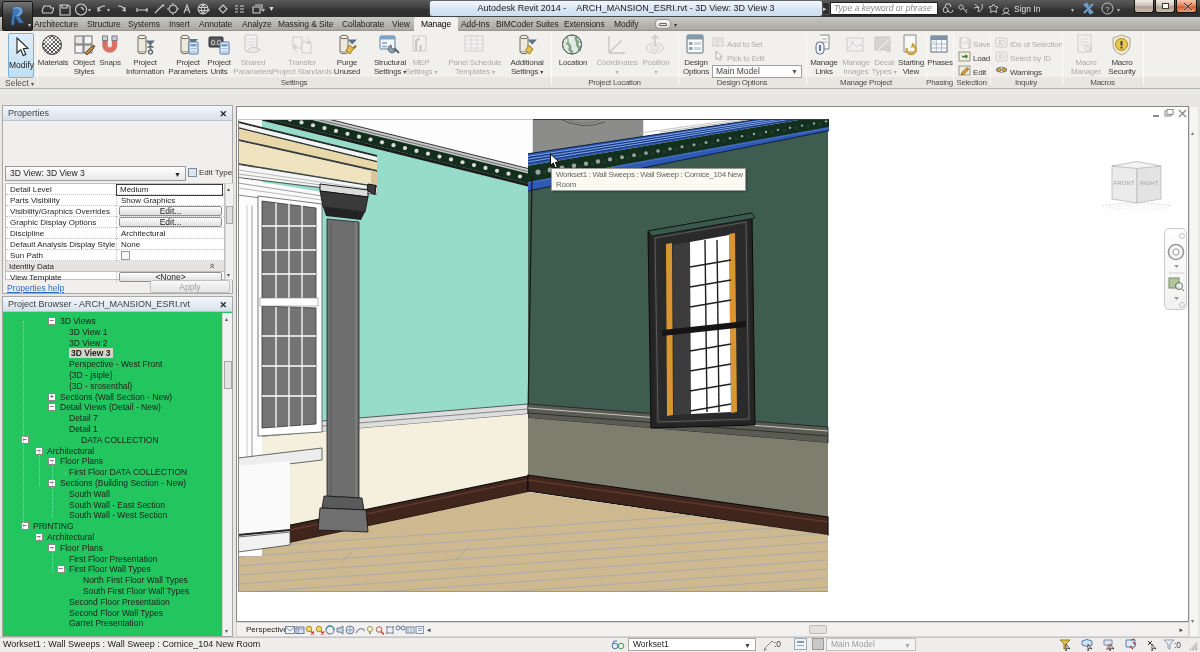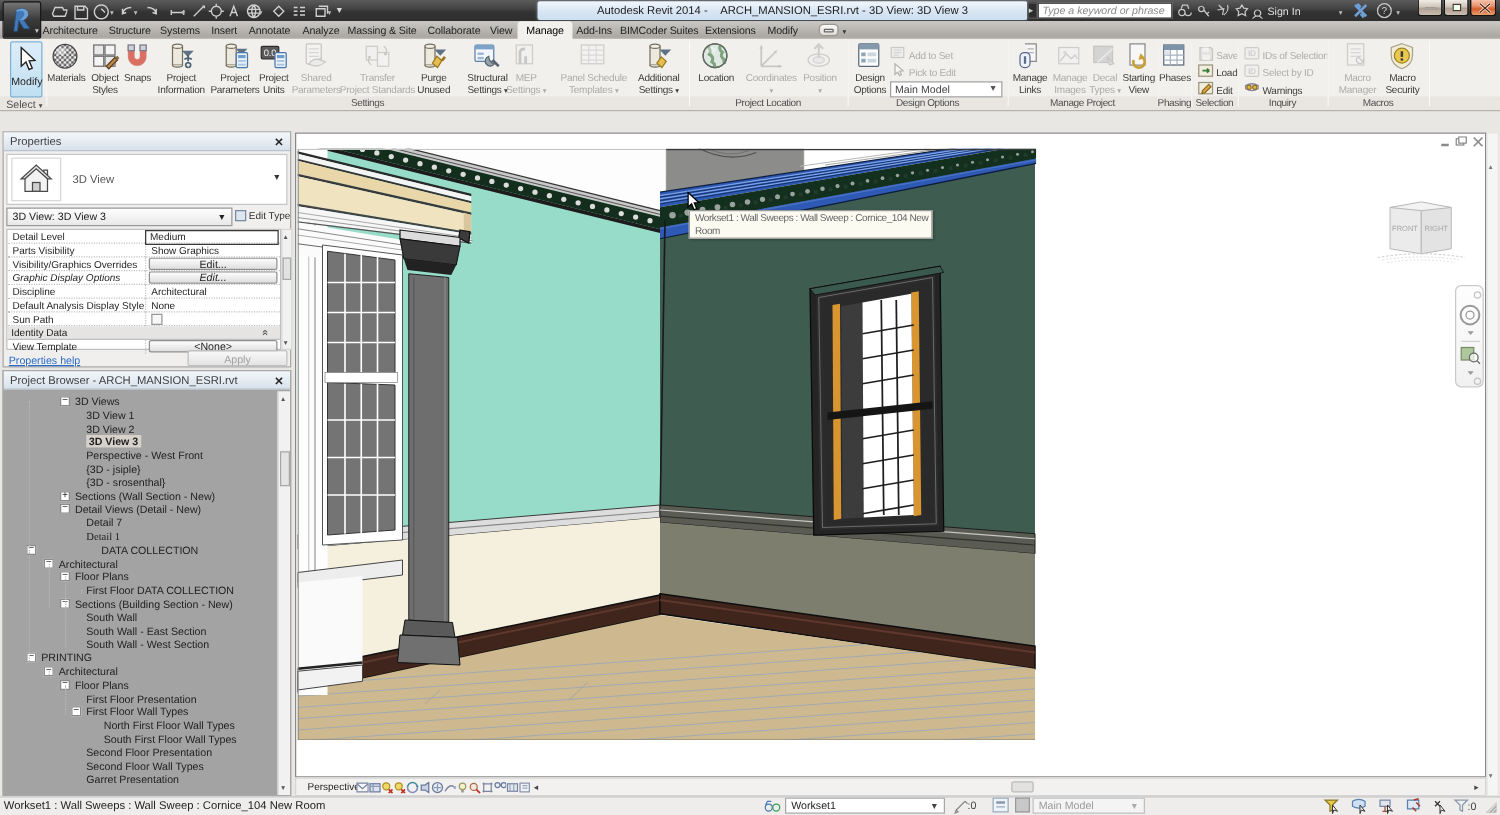--- a/index.html
+++ b/index.html
@@ -348,50 +348,38 @@
 <div class="plabel" style="left:37px; width:514px;">Settings </div>
 <div class="plabel" style="left:551px; width:127px;">Project Location </div>
 <div class="plabel" style="left:678px; width:128px;">Design Options </div>
 <div class="plabel" style="left:806px; width:120px;">Manage Project </div>
 <div class="plabel" style="left:926px; width:27px;">Phasing </div>
 <div class="plabel" style="left:953px; width:37px;">Selection </div>
 <div class="plabel" style="left:990px; width:72px;">Inquiry </div>
 <div class="plabel" style="left:1062px; width:81px;">Macros </div>
 <div class="abs" style="left:2px; top:105px; width:231px; height:189px; background:#f0efee; border:1px solid #a8a8a8;">
 <div class="paltitle" style="left:0; top:0; width:229px;">Properties<span class="x">✕</span></div>
-<div style="position:absolute; left:2px; top:17px; width:225px; height:41px; background:#fff; border:1px solid #c5c5c5;">
-<div style="position:absolute; left:3px; top:2px; width:40px; height:35px; border:1px solid #d8d8d8;">
-<svg width="38" height="33" viewBox="0 0 38 33">
-          <g stroke="#4a4a4a" stroke-width="1">
-            <polygon points="10,15 19,7 25,12 25,9 28,9 28,15 28,26 10,26" fill="#f2f2f2"></polygon>
-            <polygon points="7,16 19,5 31,16 28,16 19,8 10,16" fill="#e0e0e0"></polygon>
-            <rect x="16" y="19" width="6" height="7" fill="#d0d0d0"></rect>
-          </g>
-        </svg></div>
-<div style="position:absolute; left:52px; top:14px; font-size:9px; color:#555;">3D View</div>
-<div style="position:absolute; right:4px; top:15px; font-size:7px; color:#333;">▼</div>
-    </div>
 <div style="position:absolute; left:2px; top:60px; width:181px; height:15px; background:linear-gradient(#fefefe,#e8e8e8); border:1px solid #9a9a9a; font-size:8.5px; color:#222; line-height:13px; padding-left:4px;">3D View: 3D View 3<span style="position:absolute; right:4px; top:1px; font-size:7px;">▼</span></div>
 <div style="position:absolute; left:185px; top:59px; width:46px; height:16px; font-size:8px; color:#333; line-height:16px; white-space:nowrap;"><span style="display:inline-block; width:9px; height:9px; border:1px solid #7a8aa0; background:#dde6f0; vertical-align:-2px; margin-right:2px;"></span>Edit Type</div>
 <div style="position:absolute; left:2px; top:77px; width:220px; height:97px; background:#fff; border:1px solid #c0c0c0;">
 <div class="prow" style="top:0px;">
         <span class="pl">Detail Level</span>
         <span class="pv" style="left:110px; border:1.5px solid #3a3a3a; height:12px; line-height:10px; z-index:2;">Medium</span>
       </div>
 <div class="prow" style="top:11px;">
         <span class="pl">Parts Visibility</span>
         <span class="pv">Show Graphics</span>
       </div>
 <div class="prow" style="top:22px;">
         <span class="pl">Visibility/Graphics Overrides</span>
         <span class="pv">
           <span class="editbtn">Edit...</span>
         </span>
       </div>
-<div class="prow" style="top:33px;font-style:italic;">
+<div class="prow" style="top:33px;">
         <span class="pl">Graphic Display Options</span>
         <span class="pv">
           <span class="editbtn">Edit...</span>
         </span>
       </div>
 <div class="prow" style="top:44px;">
         <span class="pl">Discipline</span>
         <span class="pv">Architectural</span>
       </div>
 <div class="prow" style="top:55px;">
@@ -414,37 +402,37 @@
       </div>
 </div>
 <div style="position:absolute; left:222px; top:77px; width:9px; height:97px; background:#f1f1f1; border:1px solid #d5d5d5;">
 <div style="position:absolute; left:1px; top:1px; font-size:6px; color:#555;">▴</div>
 <div style="position:absolute; left:0px; top:22px; width:7px; height:18px; background:#e2e2e2; border:1px solid #a8a8a8;"></div>
 <div style="position:absolute; left:1px; bottom:1px; font-size:6px; color:#555;">▾</div>
     </div>
 <div style="position:absolute; left:4px; top:177px; font-size:8.5px; color:#2a6cc4; text-decoration:underline;">Properties help</div>
 <div style="position:absolute; left:147px; top:174px; width:80px; height:13px; background:linear-gradient(#f8f8f8,#e4e4e4); border:1px solid #c0c0c0; border-radius:2px; text-align:center; font-size:8.5px; color:#a0a0a0; line-height:12px;">Apply</div>
 </div>
-<div class="abs" style="left:2px; top:296px; width:231px; height:341px; background:#a3a3a3; border:1px solid #a8a8a8;">
+<div class="abs" style="left:2px; top:296px; width:231px; height:341px; background:#22c55e; border:1px solid #a8a8a8;">
 <div class="paltitle" style="left:0; top:0; width:229px;">Project Browser - ARCH_MANSION_ESRI.rvt<span class="x">✕</span></div>
 <div style="position:absolute; left:0; top:16px; width:219px; height:323px; overflow:hidden;">
 <div class="tbox" style="left:45px; top:4px;">−</div>
 <div class="trow" style="left:57px; top:3px;">3D Views</div>
 <div class="trow" style="left:66px; top:14px;">3D View 1</div>
 <div class="trow" style="left:66px; top:25px;">3D View 2</div>
 <div class="trow" style="left:66px; top:35px;"><span style="font-weight:bold; background:#d6d2ca; padding:0 2px;">3D View 3</span></div>
 <div class="trow" style="left:66px; top:46px;">Perspective - West Front</div>
 <div class="trow" style="left:66px; top:57px;">{3D - jsiple}</div>
 <div class="trow" style="left:66px; top:68px;">{3D - srosenthal}</div>
 <div class="tbox" style="left:45px; top:80px;">+</div>
 <div class="trow" style="left:57px; top:79px;">Sections (Wall Section - New)</div>
 <div class="tbox" style="left:45px; top:90px;">−</div>
 <div class="trow" style="left:57px; top:89px;">Detail Views (Detail - New)</div>
 <div class="trow" style="left:66px; top:100px;">Detail 7</div>
-<div class="trow" style="left:66px; top:111px;font-family:Liberation Serif, serif;">Detail 1</div>
+<div class="trow" style="left:66px; top:111px;">Detail 1</div>
 <div class="tbox" style="left:18px; top:123px;">−</div>
 <div class="trow" style="left:30px; top:122px;padding-left:48px;">DATA COLLECTION</div>
 <div class="tbox" style="left:32px; top:134px;">−</div>
 <div class="trow" style="left:44px; top:133px;">Architectural</div>
 <div class="tbox" style="left:45px; top:144px;">−</div>
 <div class="trow" style="left:57px; top:143px;">Floor Plans</div>
 <div class="trow" style="left:66px; top:154px;">First Floor DATA COLLECTION</div>
 <div class="tbox" style="left:45px; top:166px;">−</div>
 <div class="trow" style="left:57px; top:165px;">Sections (Building Section - New)</div>
 <div class="trow" style="left:66px; top:176px;">South Wall</div>

